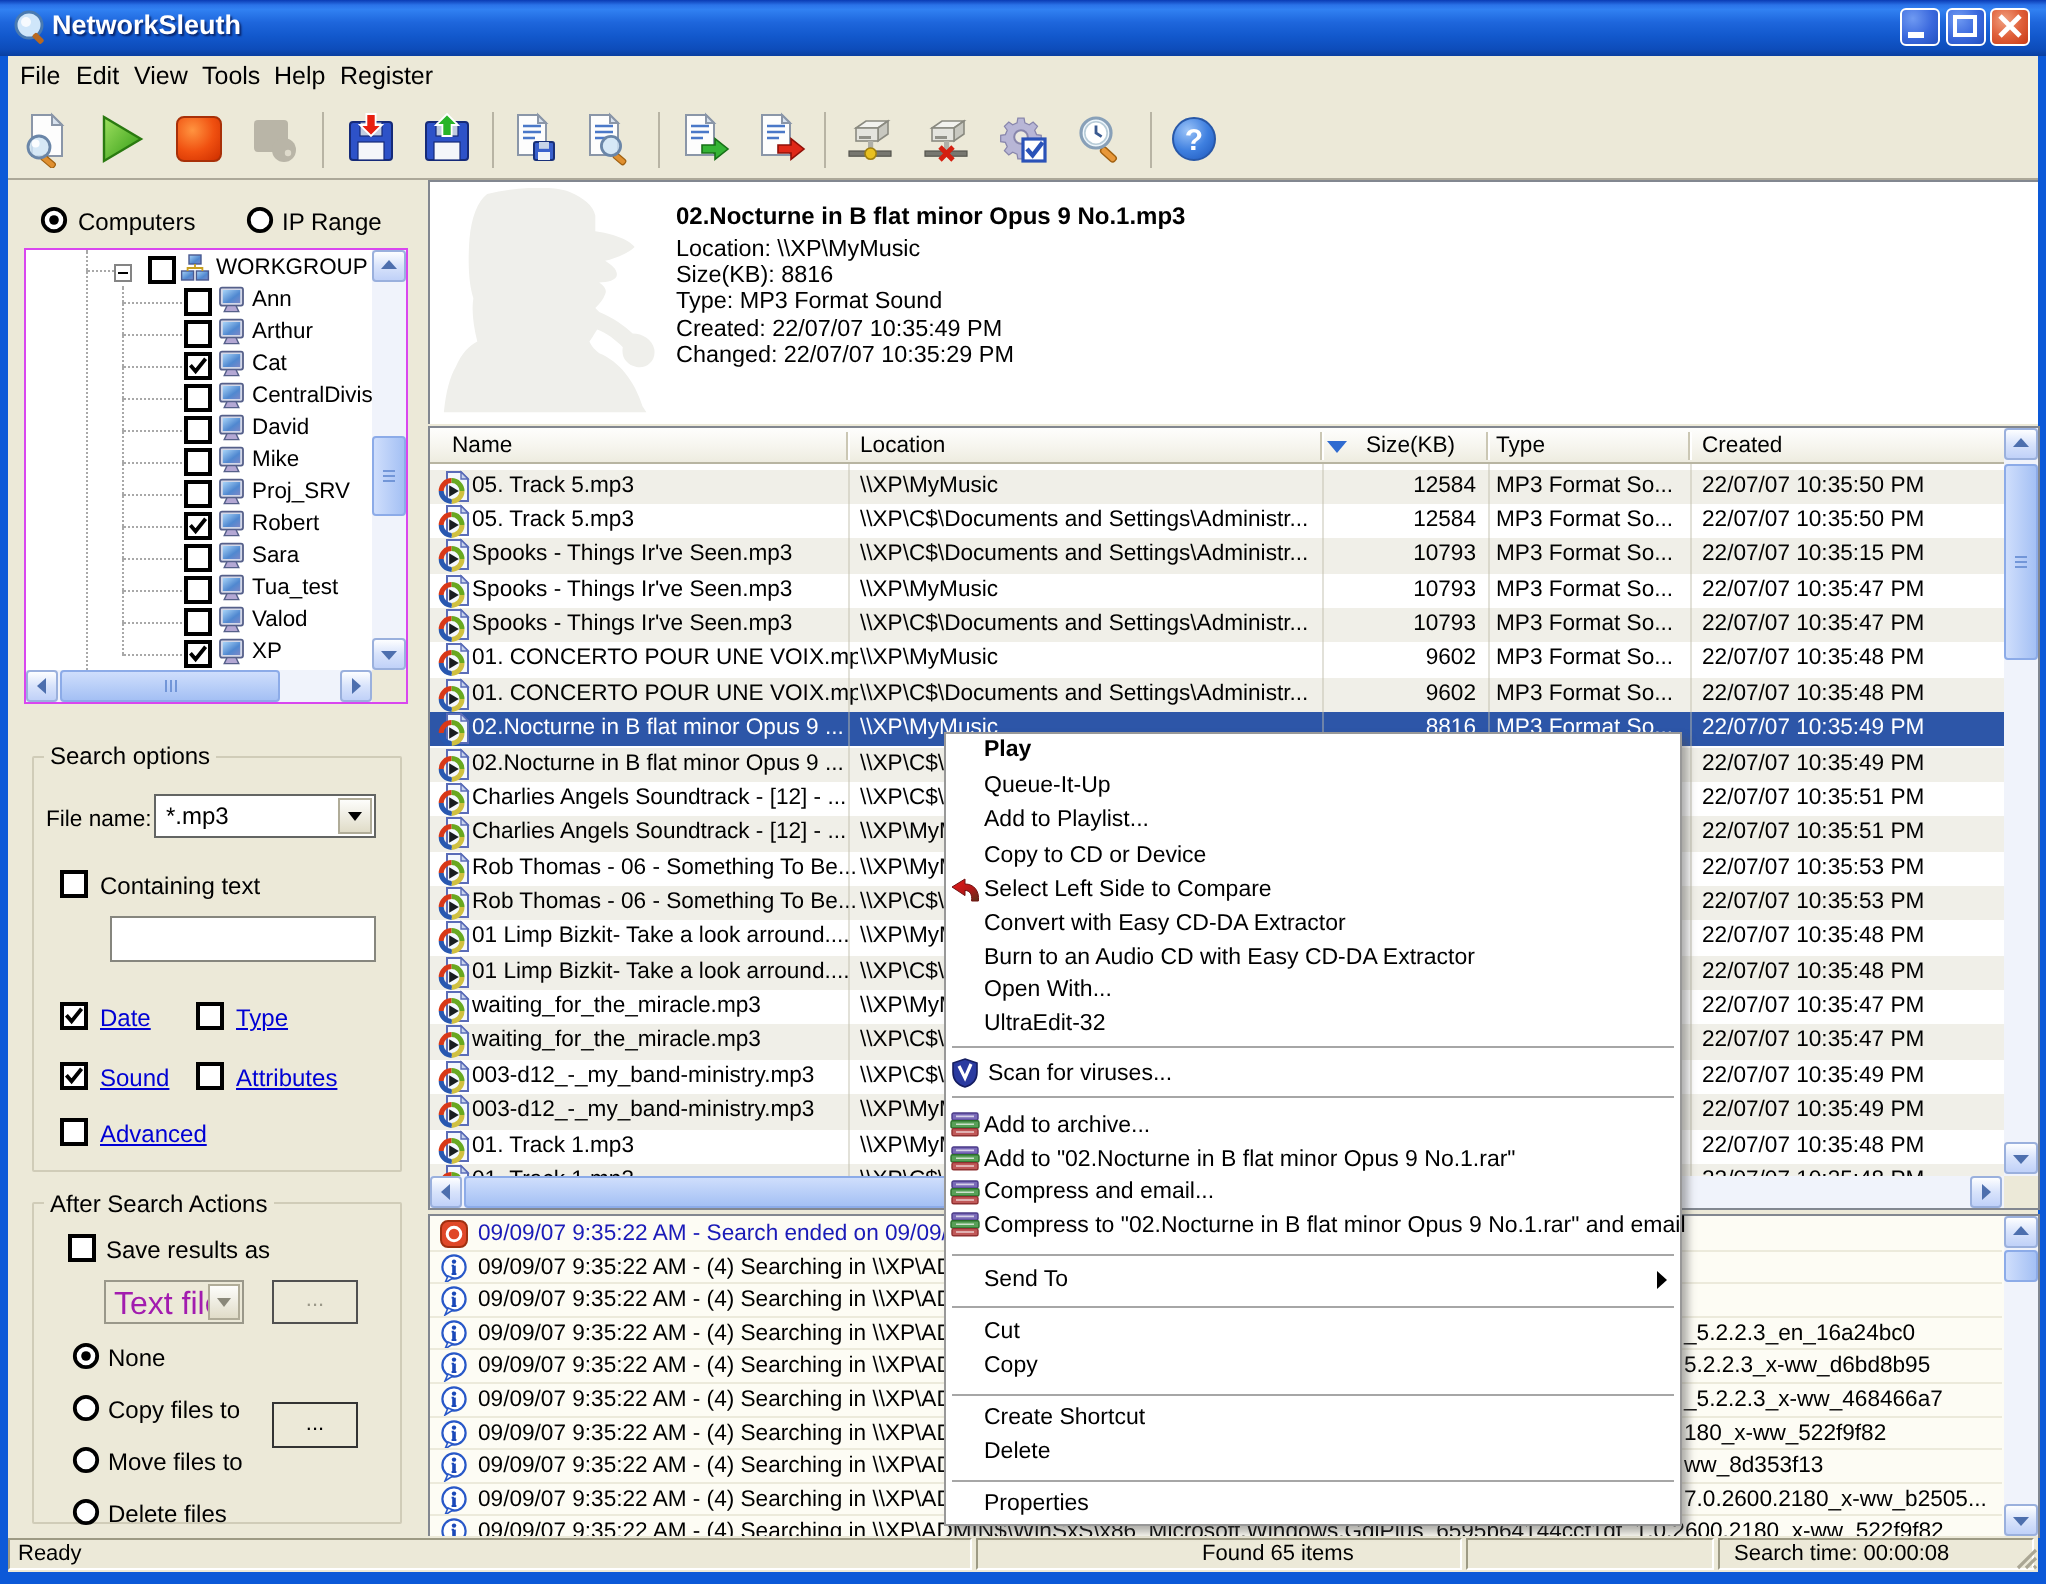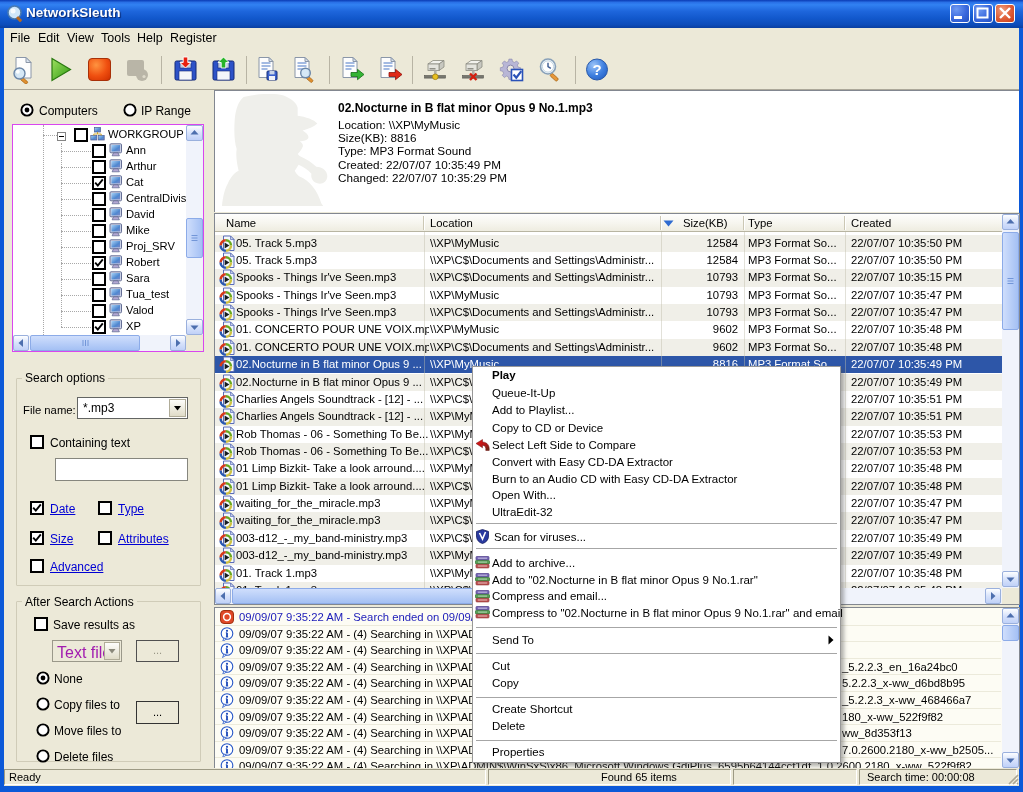--- a/index.html
+++ b/index.html
@@ -468,21 +468,21 @@
     </svg>
   <div class="abs" style="left:50px;top:502px;font-size:12px;color:#0000d4;text-decoration:underline">Date</div>
   <svg class="abs" style="left:98px;top:501px" width="14" height="14" viewBox="0 0 14 14">
       <rect x="1" y="1" width="12" height="12" fill="#fff" stroke="#000" stroke-width="2"></rect>
     </svg>
   <div class="abs" style="left:118px;top:502px;font-size:12px;color:#0000d4;text-decoration:underline">Type</div>
   <svg class="abs" style="left:30px;top:531px" width="14" height="14" viewBox="0 0 14 14">
       <rect x="1" y="1" width="12" height="12" fill="#fff" stroke="#000" stroke-width="2"></rect>
       <path d="M3.2 6.6 L5.8 9.6 L10.8 3.4" fill="none" stroke="#000" stroke-width="1.9"></path>
     </svg>
-  <div class="abs" style="left:50px;top:532px;font-size:12px;color:#0000d4;text-decoration:underline">Size</div>
+  <div class="abs" style="left:50px;top:532px;font-size:12px;color:#0000d4;text-decoration:underline">Sound</div>
   <svg class="abs" style="left:98px;top:531px" width="14" height="14" viewBox="0 0 14 14">
       <rect x="1" y="1" width="12" height="12" fill="#fff" stroke="#000" stroke-width="2"></rect>
     </svg>
   <div class="abs" style="left:118px;top:532px;font-size:12px;color:#0000d4;text-decoration:underline">Attributes</div>
   <svg class="abs" style="left:30px;top:559px" width="14" height="14" viewBox="0 0 14 14">
       <rect x="1" y="1" width="12" height="12" fill="#fff" stroke="#000" stroke-width="2"></rect>
     </svg>
   <div class="abs" style="left:50px;top:560px;font-size:12px;color:#0000d4;text-decoration:underline">Advanced</div>
 
   <div class="abs grp" style="left:16px;top:601px;width:183px;height:159px;"></div>

